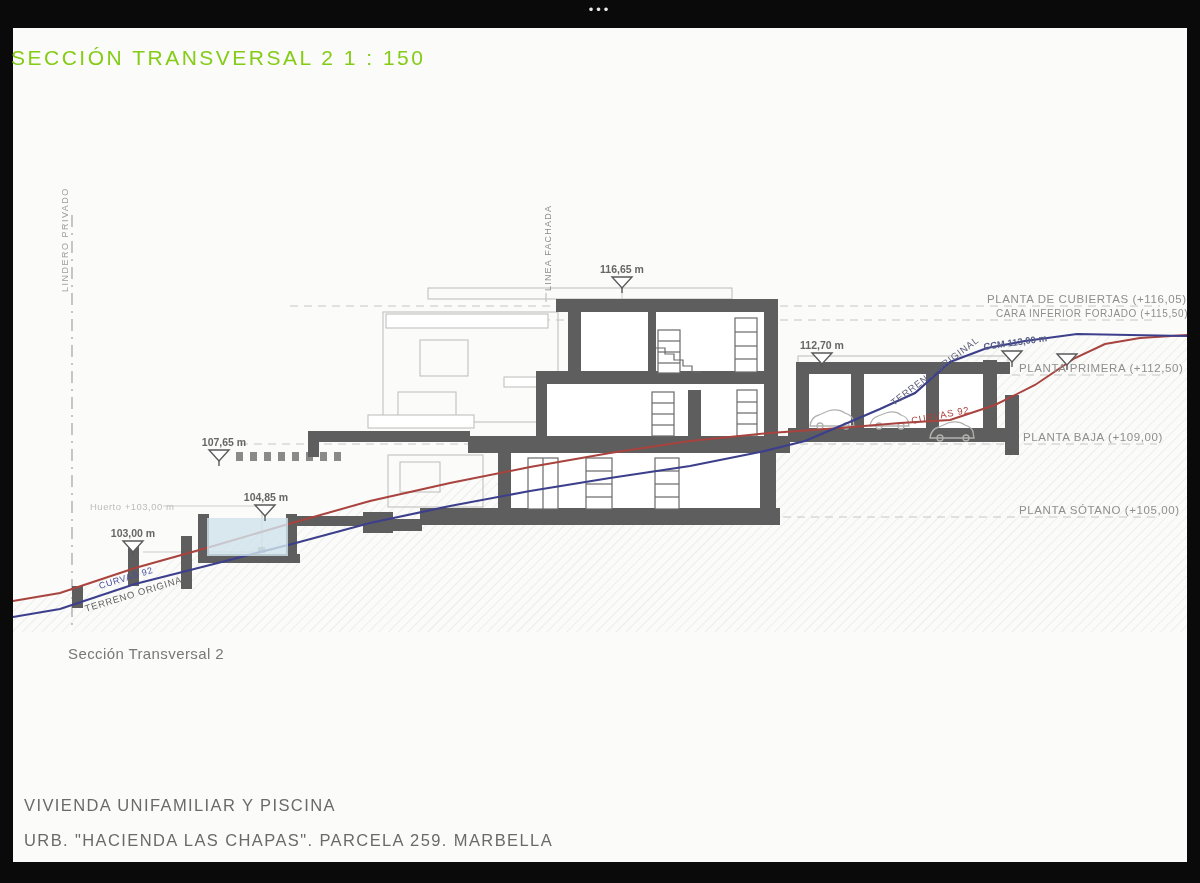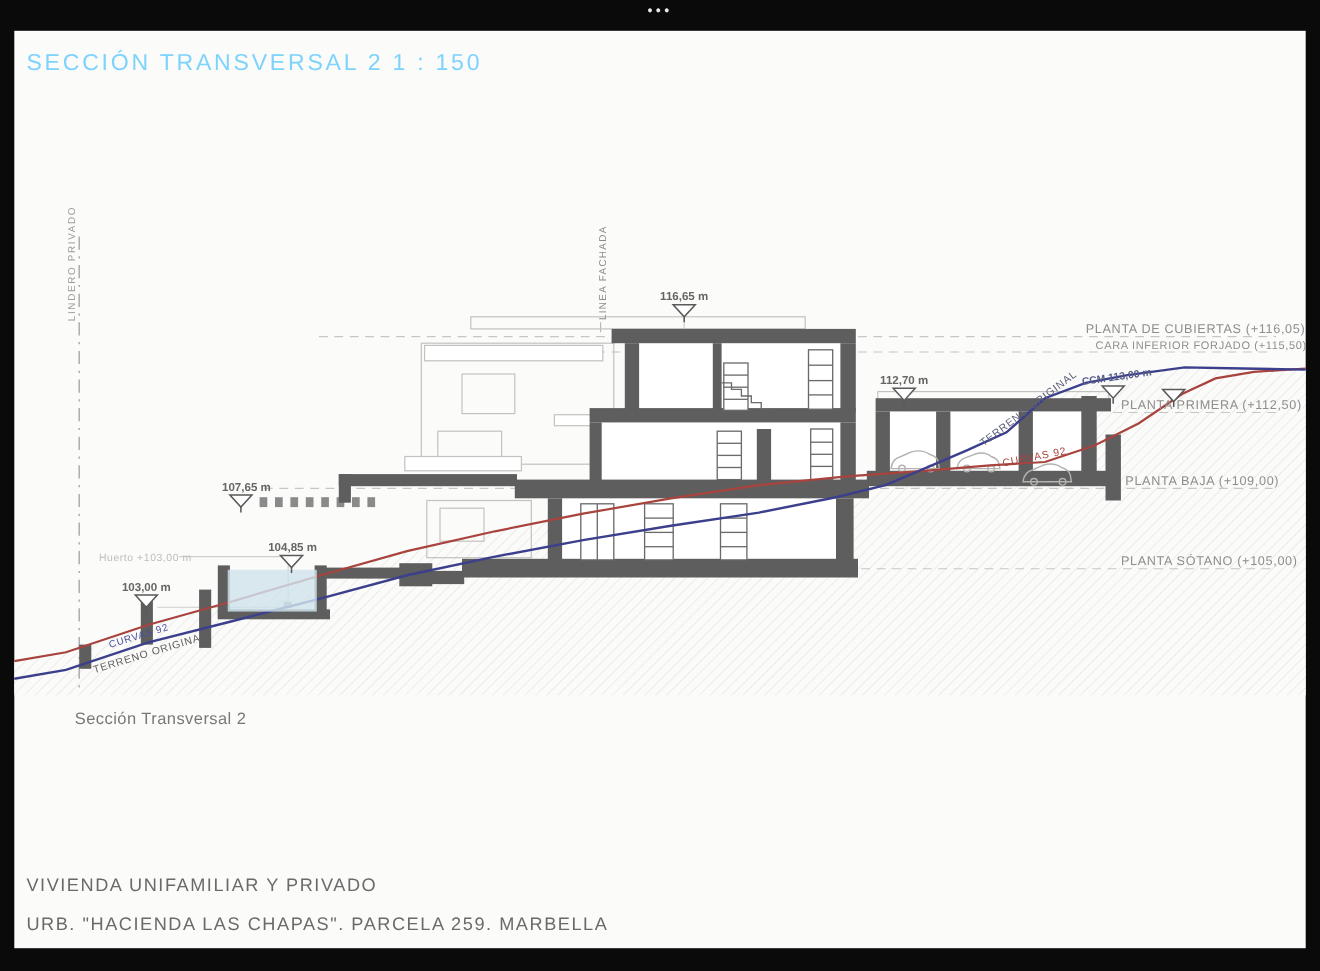--- a/index.html
+++ b/index.html
@@ -3,21 +3,21 @@
 <meta charset="utf-8">
 <style>
   html,body{margin:0;padding:0;background:#000;}
   .stage{position:relative;width:1200px;height:883px;background:#0a0a0a;overflow:hidden;
          font-family:"Liberation Sans",sans-serif;}
   .topbar{position:absolute;left:0;top:0;width:1200px;height:28px;background:#0a0a0a;}
   .dots{position:absolute;left:578px;top:2px;width:44px;text-align:center;color:#e8e8e8;
         font-size:13px;letter-spacing:3px;cursor:default;}
   .sheet{position:absolute;left:13px;top:28px;width:1174px;height:834px;background:#fbfbfa;}
   .drawing{position:absolute;left:0;top:0;}
-  .title{position:absolute;left:24px;top:46px;font-size:21px;color:#7dd3fc;letter-spacing:2.5px;}
+  .title{position:absolute;left:11px;top:46px;font-size:21px;color:#84cc16;letter-spacing:2.5px;}
   .caption{position:absolute;left:55px;top:645px;font-size:15px;color:#787878;letter-spacing:0.4px;margin-left:13px;}
   .footer-left{position:absolute;left:24px;top:788px;color:#6a6a6a;font-size:16.5px;
                letter-spacing:1.4px;line-height:35px;}
   .footer-right{position:absolute;right:38px;top:806px;color:#4e4e4e;font-size:21px;letter-spacing:2px;}
   svg text{font-family:"Liberation Sans",sans-serif;}
 </style>
 </head>
 <body>
 
 <div class="stage">
@@ -226,17 +226,17 @@
     <text transform="translate(86,612) rotate(-17)" font-size="9.5" letter-spacing="0.8" fill="#616161">TERRENO ORIGINAL</text>
     <text transform="translate(894,406) rotate(-37)" font-size="9.5" letter-spacing="0.8" fill="#5c5e78">TERRENO ORIGINAL</text>
     <text transform="translate(912,424) rotate(-11)" font-size="9.5" letter-spacing="0.8" fill="#a8433e">CURVAS 92</text>
     <text x="90" y="510" font-size="9.5" letter-spacing="0.5" fill="#bdbdbb">Huerto +103,00 m</text>
   </svg>
 
   <div class="title">SECCIÓN TRANSVERSAL 2 1 : 150</div>
   <div class="caption">Sección Transversal 2</div>
 
   <div class="footer-left">
-    <div>VIVIENDA UNIFAMILIAR Y PRIVADO</div>
+    <div>VIVIENDA UNIFAMILIAR Y PISCINA</div>
     <div>URB. "HACIENDA LAS CHAPAS". PARCELA 259. MARBELLA</div>
   </div>
 
 </div>
 
 </body></html>

